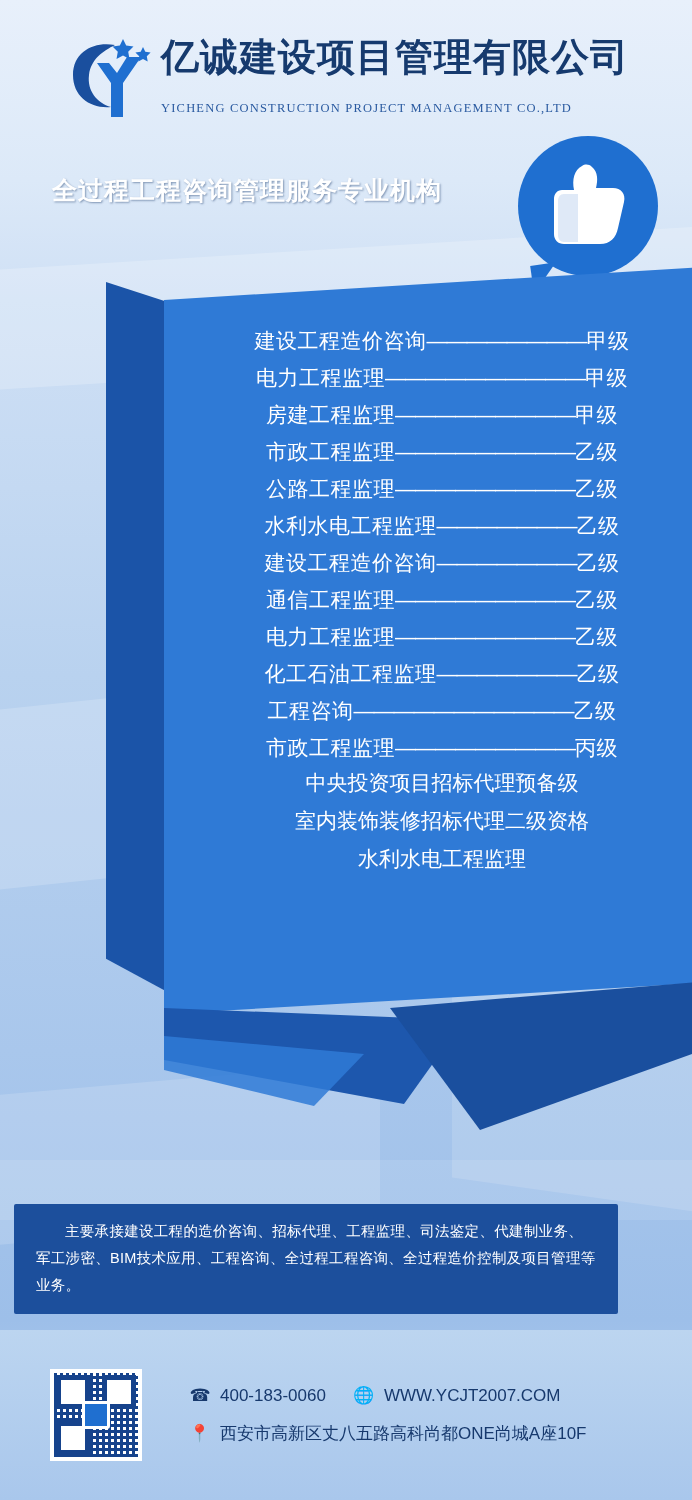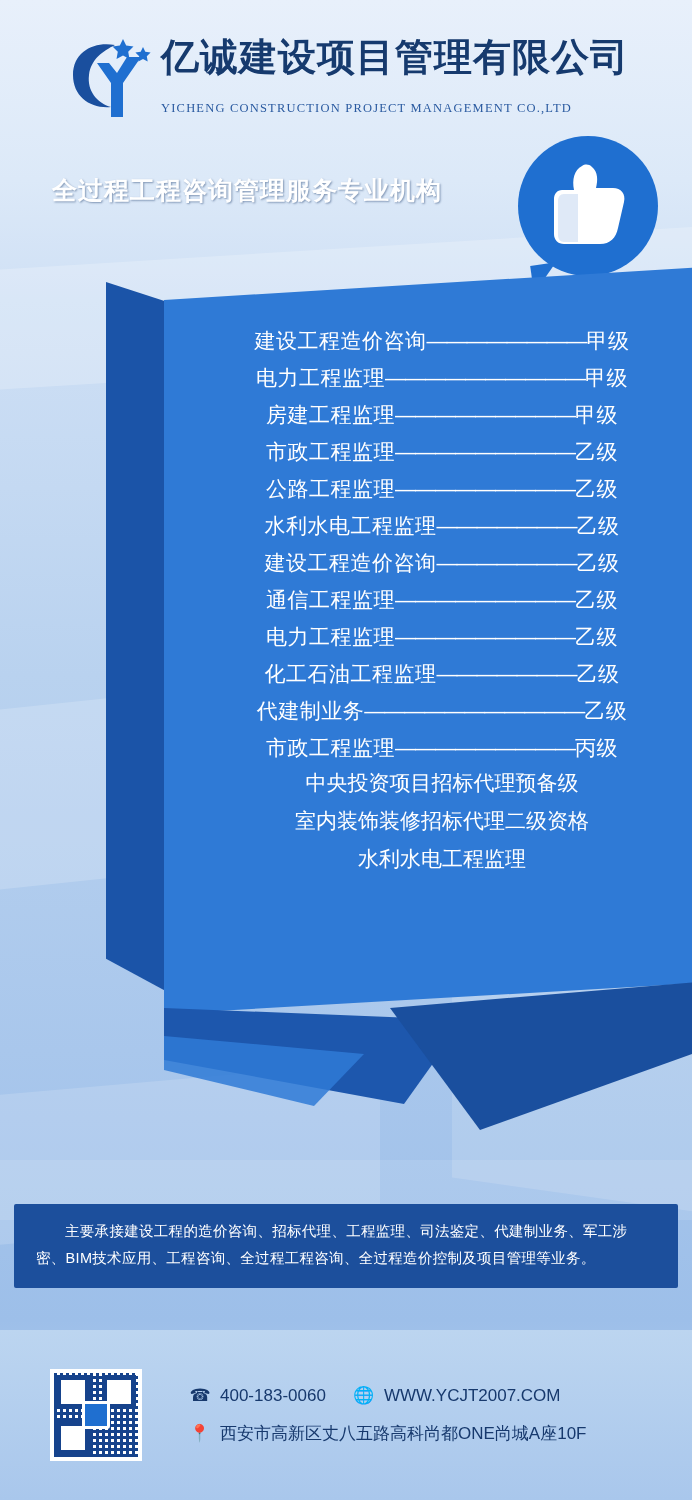--- a/index.html
+++ b/index.html
@@ -242,21 +242,21 @@
     align-items: center;
     justify-content: center;
     white-space: nowrap;
   }
 
   
   .desc-strip {
     position: absolute;
     left: 14px;
     top: 1204px;
-    width: 664px;
+    width: 604px;
     background: #1c4f9c;
     padding: 14px 22px 16px 22px;
     box-sizing: border-box;
     border-radius: 2px;
   }
   .desc-text {
     color: #ffffff;
     font-size: 14.5px;
     line-height: 1.85;
     text-indent: 2em;
@@ -429,21 +429,21 @@
         <span class="name">电力工程监理</span>
         <span class="dashes">—————————</span>
         <span class="grade">乙级</span>
       </div>
       <div class="qual-row">
         <span class="name">化工石油工程监理</span>
         <span class="dashes">———————</span>
         <span class="grade">乙级</span>
       </div>
       <div class="qual-row">
-        <span class="name">代建制业务</span>
+        <span class="name">工程咨询</span>
         <span class="dashes">———————————</span>
         <span class="grade">乙级</span>
       </div>
       <div class="qual-row">
         <span class="name">市政工程监理</span>
         <span class="dashes">—————————</span>
         <span class="grade">丙级</span>
       </div>
     </div>
 

